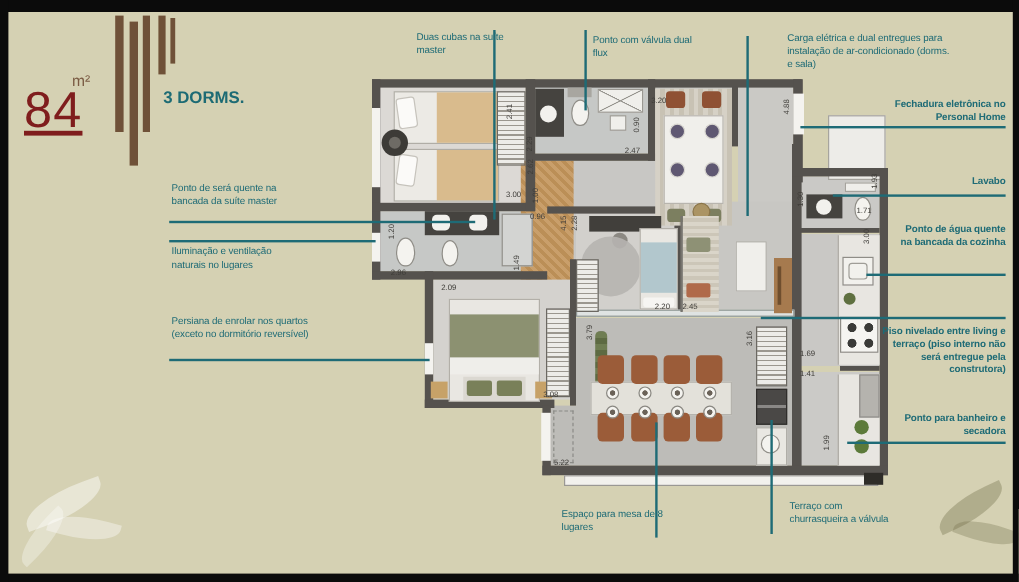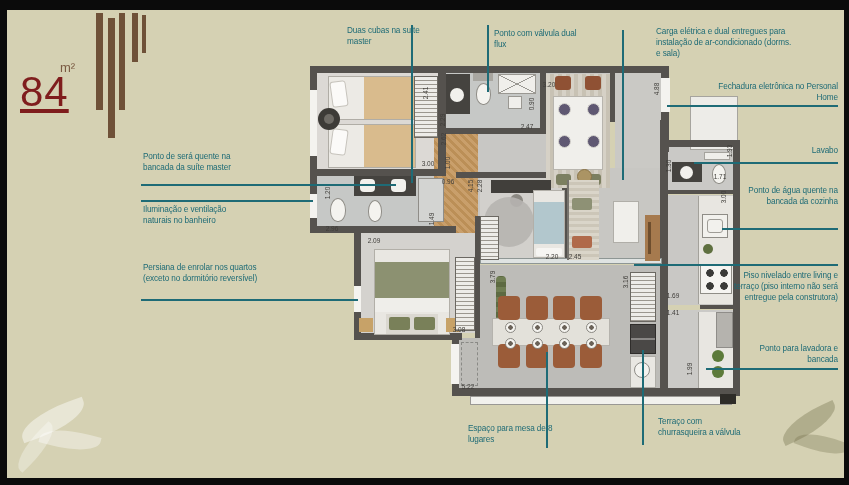--- a/index.html
+++ b/index.html
@@ -9,21 +9,21 @@
   
   .fr{position:absolute;background:#0b0b0b;}
   
   .area-num{position:absolute;left:20px;top:68px;color:#7f1d1d;font-size:42px;font-weight:400;letter-spacing:1px;text-decoration:underline;}
   .area-unit{position:absolute;left:60px;top:60px;color:#7a5a42;font-size:13px;}
   .bar{position:absolute;background:#6f5138;}
   .title{position:absolute;left:136px;top:72px;color:#1d6b74;font-size:14px;line-height:19px;}
   .title .b{font-weight:bold;}
   
   .co{position:absolute;color:#1e6b76;font-size:8.2px;line-height:1.32;letter-spacing:-0.1px;}
-  .co.right{text-align:right;}
+  .co.right{text-align:right;font-weight:bold;}
   .cl{position:absolute;background:#1e6b76;}
   
   .dim{position:absolute;font-size:6.5px;color:#3f3d39;white-space:nowrap;transform:translate(-50%,-50%);}
   .dim.v{transform:translate(-50%,-50%) rotate(-90deg);}
   
   .wall{position:absolute;background:#55524e;}
   .win{position:absolute;background:#f4f3ef;}
   .hatch{position:absolute;background:repeating-linear-gradient(to bottom,#edece8 0 3px,#9b978f 3px 4px);border:1px solid #6b6862;box-sizing:border-box;}
   .oval{position:absolute;background:#f4f3ef;border:1px solid #8f8d87;border-radius:50% 50% 46% 46%;box-sizing:border-box;}
   .circ{border-radius:50%;}
@@ -50,20 +50,21 @@
   <div class="area-num">84</div>
   <div class="area-unit">m²</div>
   <div>
     <div class="bar" style="left:96px;top:13px;width:7px;height:97px;"></div>
     <div class="bar" style="left:108px;top:18px;width:7px;height:120px;"></div>
     <div class="bar" style="left:119px;top:13px;width:6px;height:97px;"></div>
     <div class="bar" style="left:132px;top:13px;width:6px;height:49px;"></div>
     <div class="bar" style="left:142px;top:15px;width:4px;height:38px;"></div>
   </div>
   <div class="title">
+    <div><span class="b">3 DORMS.</span></div>
   </div>
 
   <div>
 
     <div class="abs" style="left:316px;top:72px;width:122px;height:98px;background:#dcd9d5;"></div>
     <div class="abs" style="left:316px;top:176px;width:130px;height:50px;background:#c6c8c6;"></div>
     <div class="abs" style="left:446px;top:72px;width:94px;height:56px;background:#c6c8c6;"></div>
     <div class="abs" style="left:546px;top:72px;width:64px;height:118px;background:#cac9c5;"></div>
     <div class="abs" style="left:615px;top:72px;width:46px;height:118px;background:#cac9c5;"></div>
     <div class="abs" style="left:446px;top:134px;width:116px;height:124px;background:#c8c7c4;"></div>
@@ -226,29 +227,29 @@
       <div class="co" style="left: 656px; top: 27px; width: 140px;">Carga elétrica e dual entregues para instalação de ar-condicionado (dorms. e sala)</div>
       <div class="cl" style="left: 622px; top: 30px; width: 1.5px; height: 150px;"></div>
       <div class="co right" style="left: 712px; top: 82px; width: 126px;">Fechadura eletrônica no Personal Home</div>
       <div class="cl" style="left: 667px; top: 105px; width: 171px; height: 1.5px;"></div>
       <div class="co right" style="left: 738px; top: 146px; width: 100px;">Lavabo</div>
       <div class="cl" style="left: 694px; top: 162px; width: 144px; height: 1.5px;"></div>
       <div class="co right" style="left: 748px; top: 186px; width: 90px;">Ponto de água quente na bancada da cozinha</div>
       <div class="cl" style="left: 722px; top: 228px; width: 116px; height: 1.5px;"></div>
       <div class="co right" style="left: 726px; top: 271px; width: 112px;">Piso nivelado entre living e terraço (piso interno não será entregue pela construtora)</div>
       <div class="cl" style="left: 634px; top: 264px; width: 204px; height: 1.5px;"></div>
-      <div class="co right" style="left: 748px; top: 344px; width: 90px;">Ponto para lavadora e bancada</div>
+      <div class="co right" style="left: 748px; top: 344px; width: 90px;">Ponto para banheiro e secadora</div>
       <div class="cl" style="left: 706px; top: 368px; width: 132px; height: 1.5px;"></div>
       <div class="co" style="left: 468px; top: 424px; width: 108px;">Espaço para mesa de 8 lugares</div>
       <div class="cl" style="left: 546px; top: 352px; width: 1.5px; height: 96px;"></div>
       <div class="co" style="left: 658px; top: 417px; width: 92px;">Terraço com churrasqueira a válvula</div>
       <div class="cl" style="left: 642px; top: 350px; width: 1.5px; height: 95px;"></div>
       <div class="co" style="left: 143px; top: 152px; width: 112px;">Ponto de será quente na bancada da suíte master</div>
       <div class="cl" style="left: 141px; top: 184px; width: 255px; height: 1.5px;"></div>
-      <div class="co" style="left: 143px; top: 205px; width: 112px;">Iluminação e ventilação naturais no banheiro</div>
+      <div class="co" style="left: 143px; top: 205px; width: 112px;">Iluminação e ventilação naturais no lugares</div>
       <div class="cl" style="left: 141px; top: 200px; width: 172px; height: 1.5px;"></div>
       <div class="co" style="left: 143px; top: 263px; width: 115px;">Persiana de enrolar nos quartos (exceto no dormitório reversível)</div>
       <div class="cl" style="left: 141px; top: 299px; width: 217px; height: 1.5px;"></div>
     </div>
   <div id="dim-layer">
       <span class="dim v" style="left: 425px; top: 93px;">2.41</span>
       <span class="dim v" style="left: 442px; top: 120px;">2.29</span>
       <span class="dim v" style="left: 443px; top: 139px;">2.62</span>
       <span class="dim" style="left: 428px; top: 163px;">3.00</span>
       <span class="dim v" style="left: 447px; top: 163px;">1.00</span>

